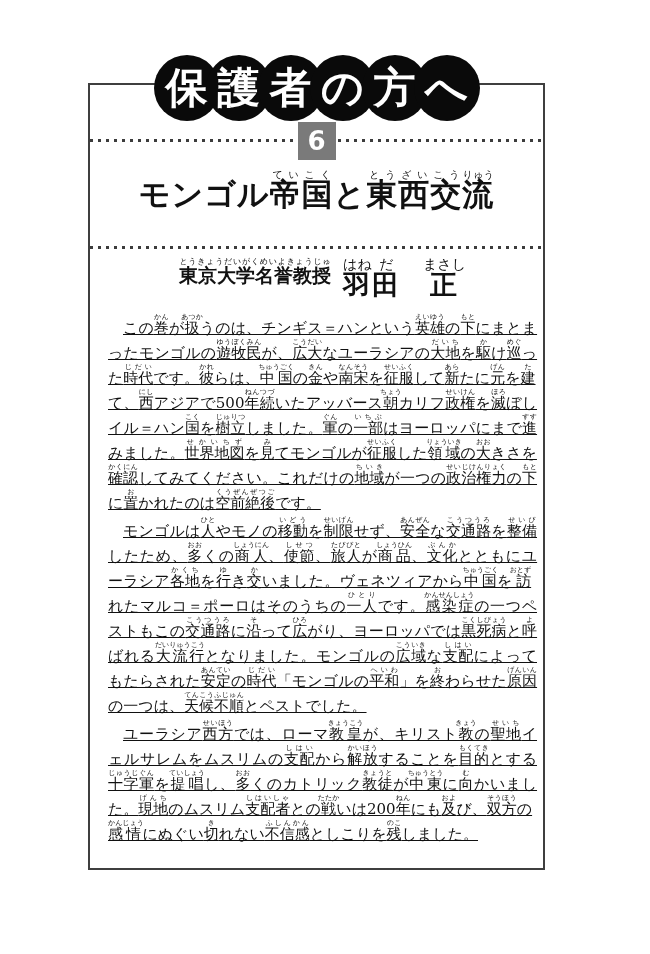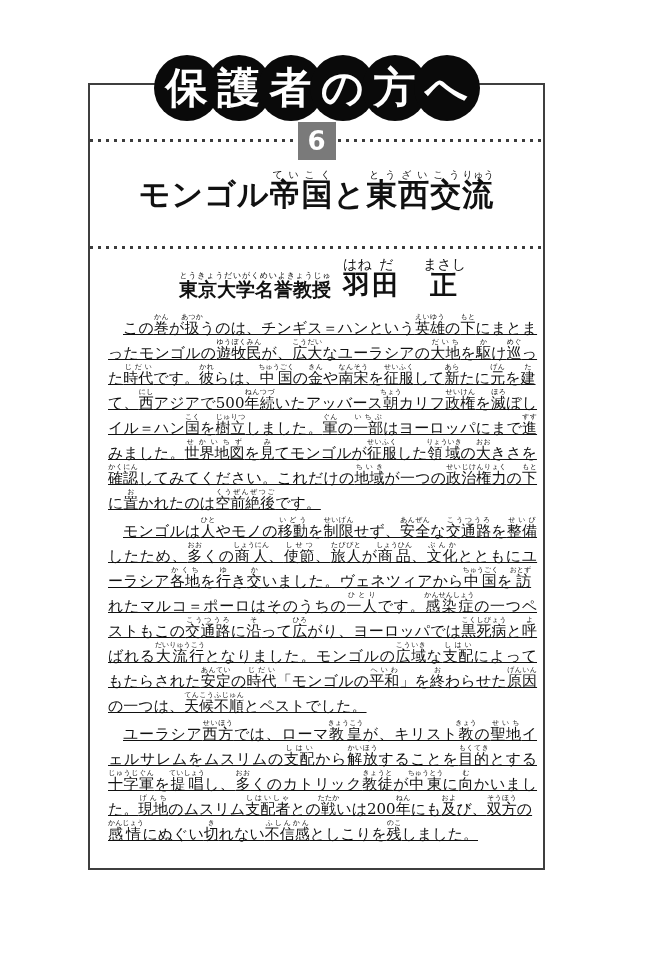--- a/index.html
+++ b/index.html
@@ -45,21 +45,21 @@
 
   
   .heading {
     margin:10px 0 0; text-align:center;
     font-size:31px; font-weight:bold; line-height:1; letter-spacing:1px;
   }
   .heading rt { font-size:10px; font-weight:normal; letter-spacing:0; }
 
   
   .author-row {
-    margin-top:8px; display:flex; justify-content:center; align-items:flex-end; gap:12px;
+    margin-top:8px; display:flex; justify-content:center; gap:12px;
     font-family:Liberation Serif, serif; font-weight:bold; line-height:1;padding-left:12px;
   }
   .affiliation { font-size:19px; }
   .affiliation rt { font-size:8px; font-weight:normal; }
   .author-name { font-size:27px; letter-spacing:2px; }
   .author-name rt { font-size:14px; font-weight:normal; letter-spacing:0; }
 
   
   .body-text {
     margin:14px 6px 0 18px;

